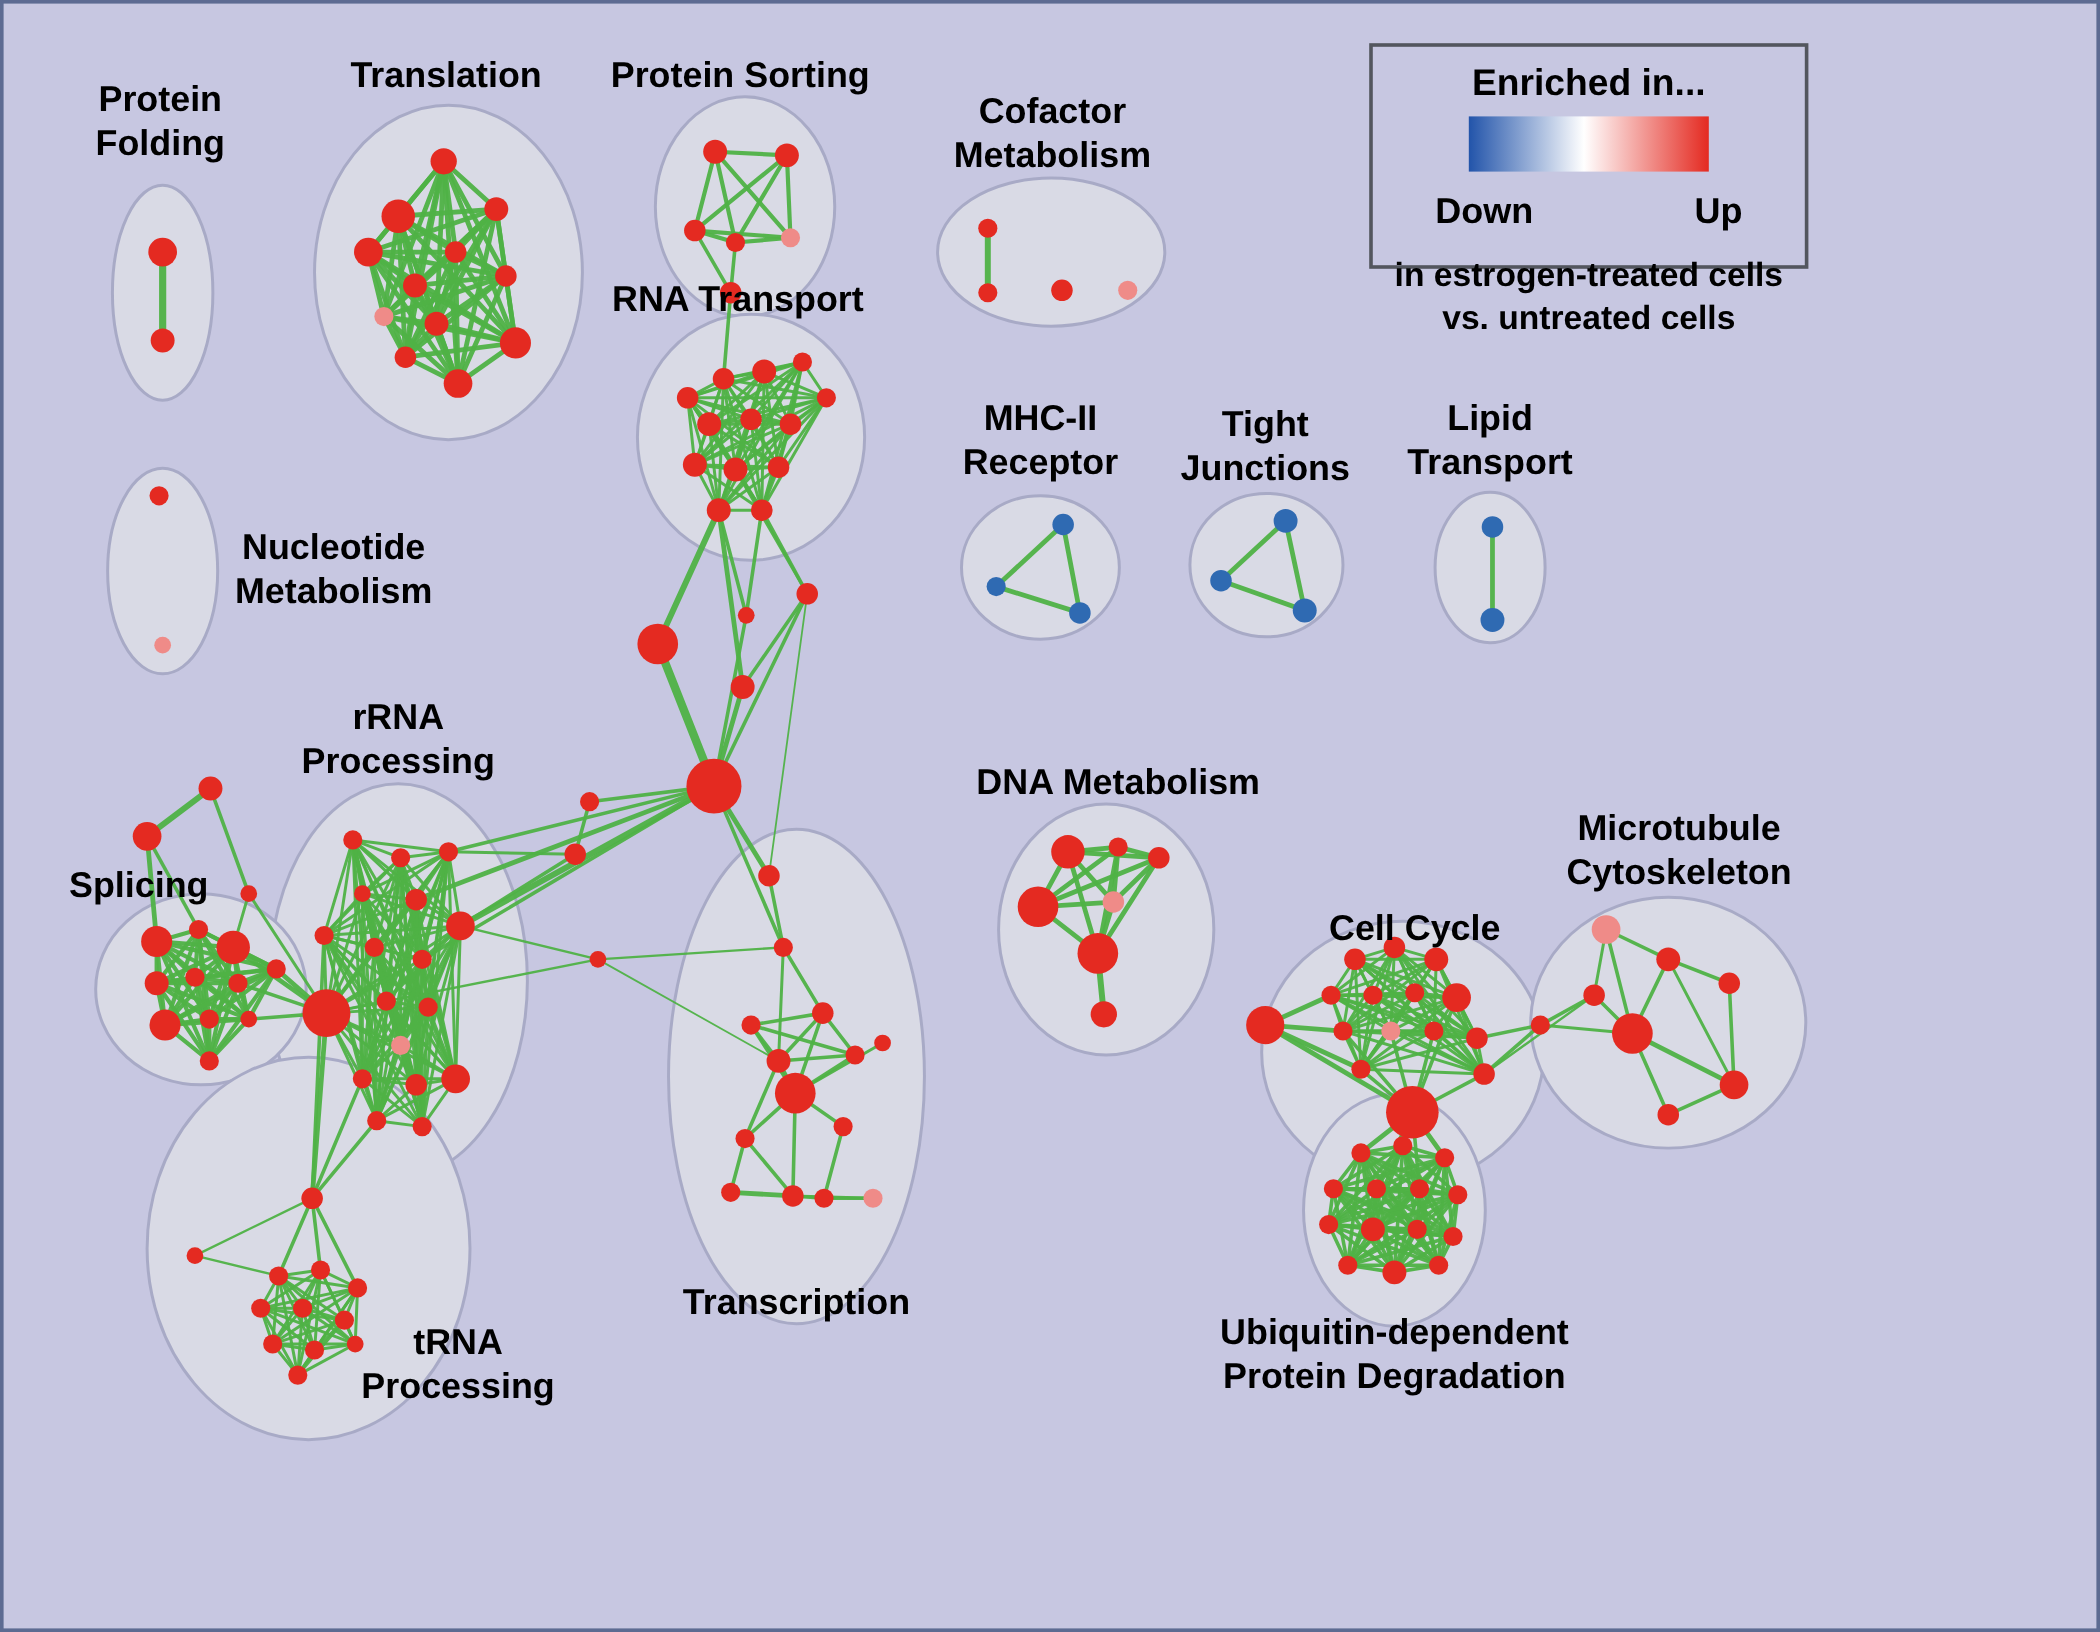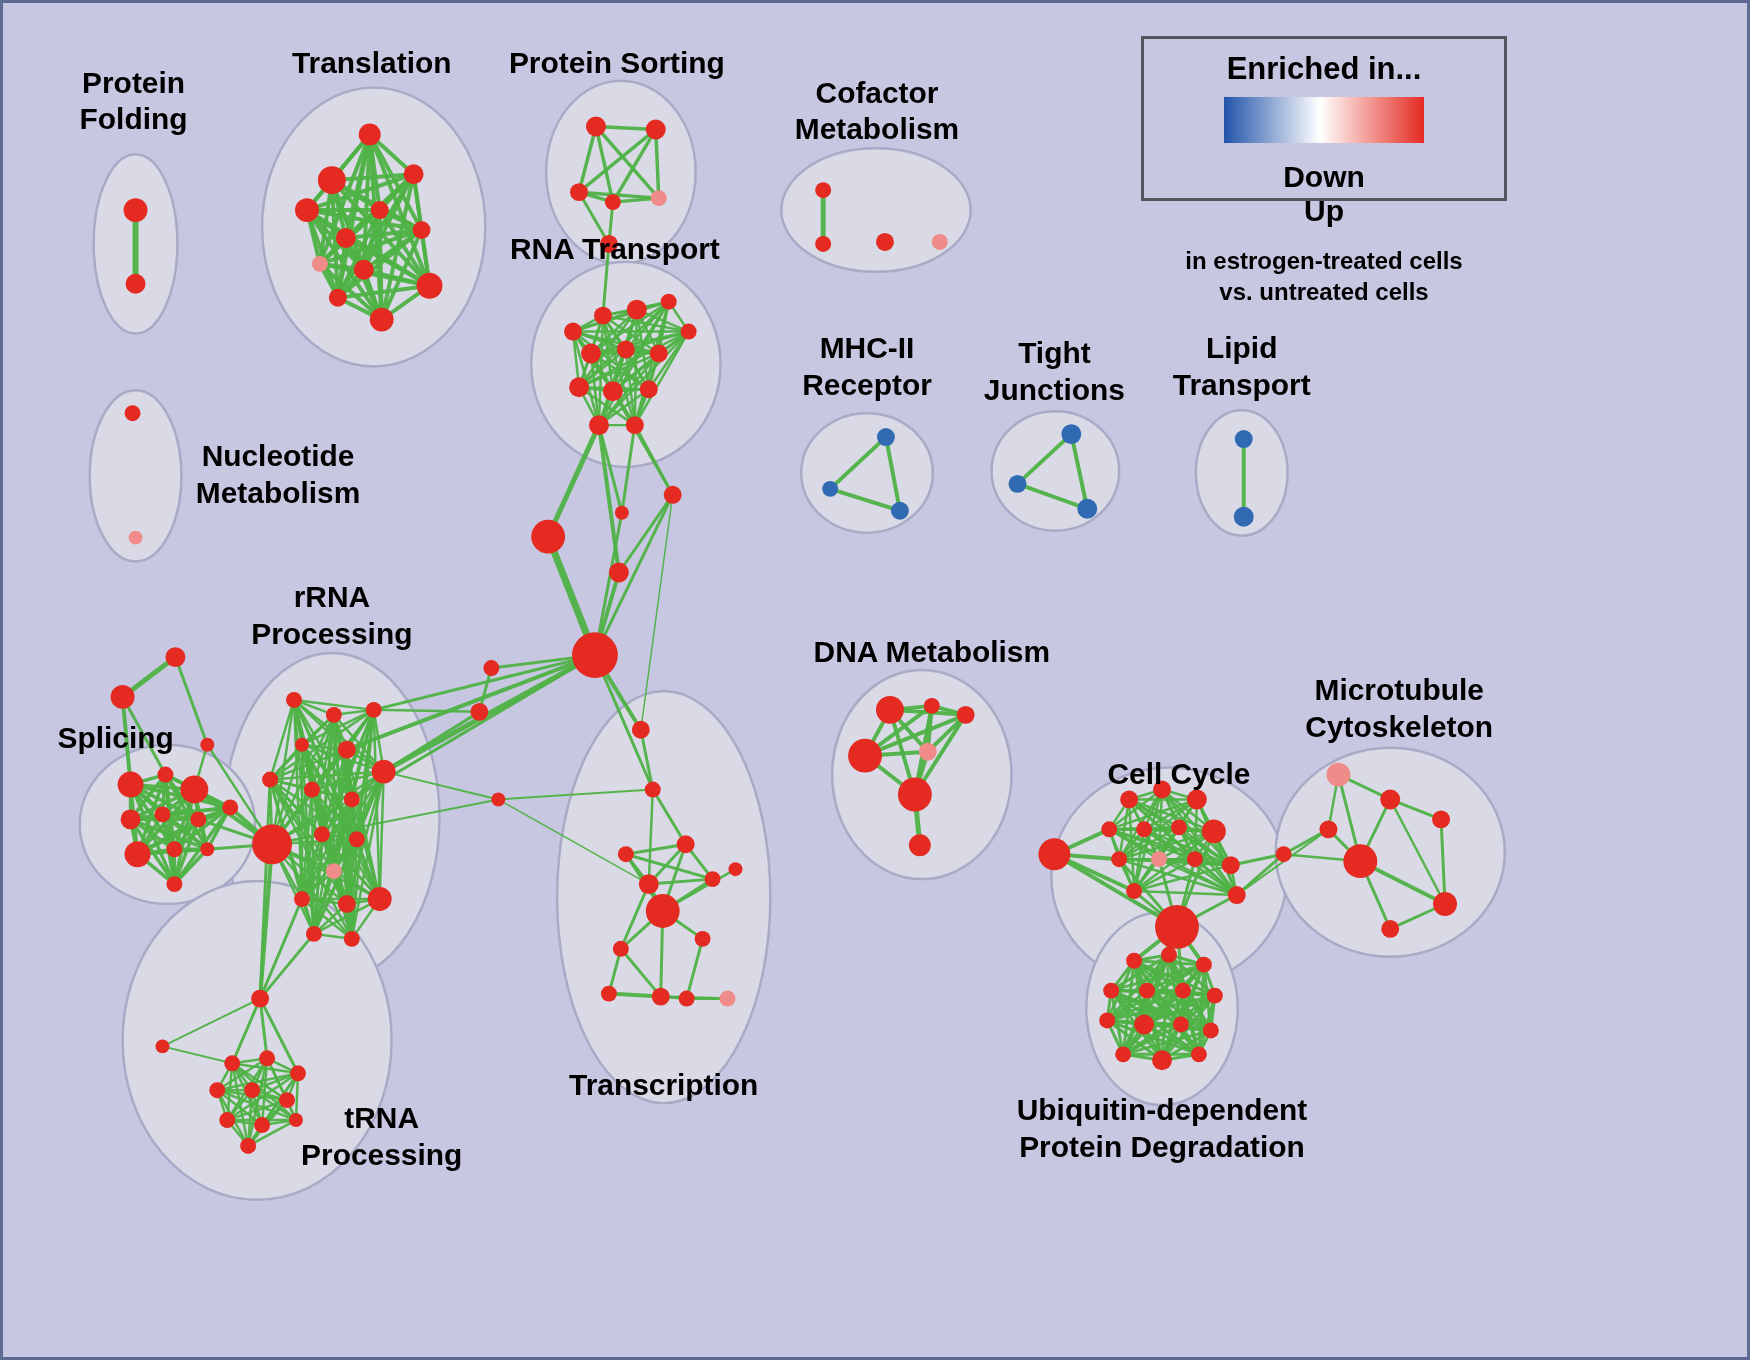--- a/index.html
+++ b/index.html
@@ -6,28 +6,28 @@
   body{
     width:1750px;height:1360px;
     background:#c7c7e1;
     font-family:"Liberation Sans",sans-serif;
     position:relative;overflow:hidden;
   }
   .figure{position:absolute;inset:0;border:3px solid #5d6b92;box-sizing:border-box;font-weight:bold;}
   .figure > svg{position:absolute;inset:0;width:100%;height:100%;display:block;}
   svg text{font-family:"Liberation Sans",sans-serif;}
   .legend{
-    position:absolute;left:1138px;top:33px;width:366px;height:165px;
+    position:absolute;left:1138px;top:33px;width:366px;height:188px;
     border:3px solid #53565e;box-sizing:border-box;text-align:center;color:#000;
   }
   .legend-title{font-size:31px;margin-top:12px;}
   .legend-bar{width:200px;height:46px;margin:10px auto 6px;}
-  .legend-minmax{width:256px;margin:17px auto;display:flex;justify-content:space-between;font-size:30px;flex-direction:column;}
+  .legend-minmax{width:256px;margin:17px auto;display:flex;justify-content:space-between;font-size:30px;}
   .legend-captions{margin-top:8px;}
-  .legend-caption{font-size:24px;line-height:1.3;}
+  .legend-caption{font-size:28px;line-height:1.3;}
 </style>
 </head>
 <body style="background: rgb(199, 199, 225);">
 
 <div class="figure" style="border-color: rgb(93, 107, 146);">
   <svg id="net" viewBox="0 0 1750 1360" preserveAspectRatio="none">
       <g>
         <ellipse cx="133" cy="242" rx="42" ry="90" fill="#d9dae5" stroke="#a8aac6" stroke-width="2.5"></ellipse>
         <ellipse cx="372" cy="225" rx="112" ry="140" fill="#d9dae5" stroke="#a8aac6" stroke-width="2.5"></ellipse>
         <ellipse cx="620" cy="170" rx="75" ry="92" fill="#d9dae5" stroke="#a8aac6" stroke-width="2.5"></ellipse>

